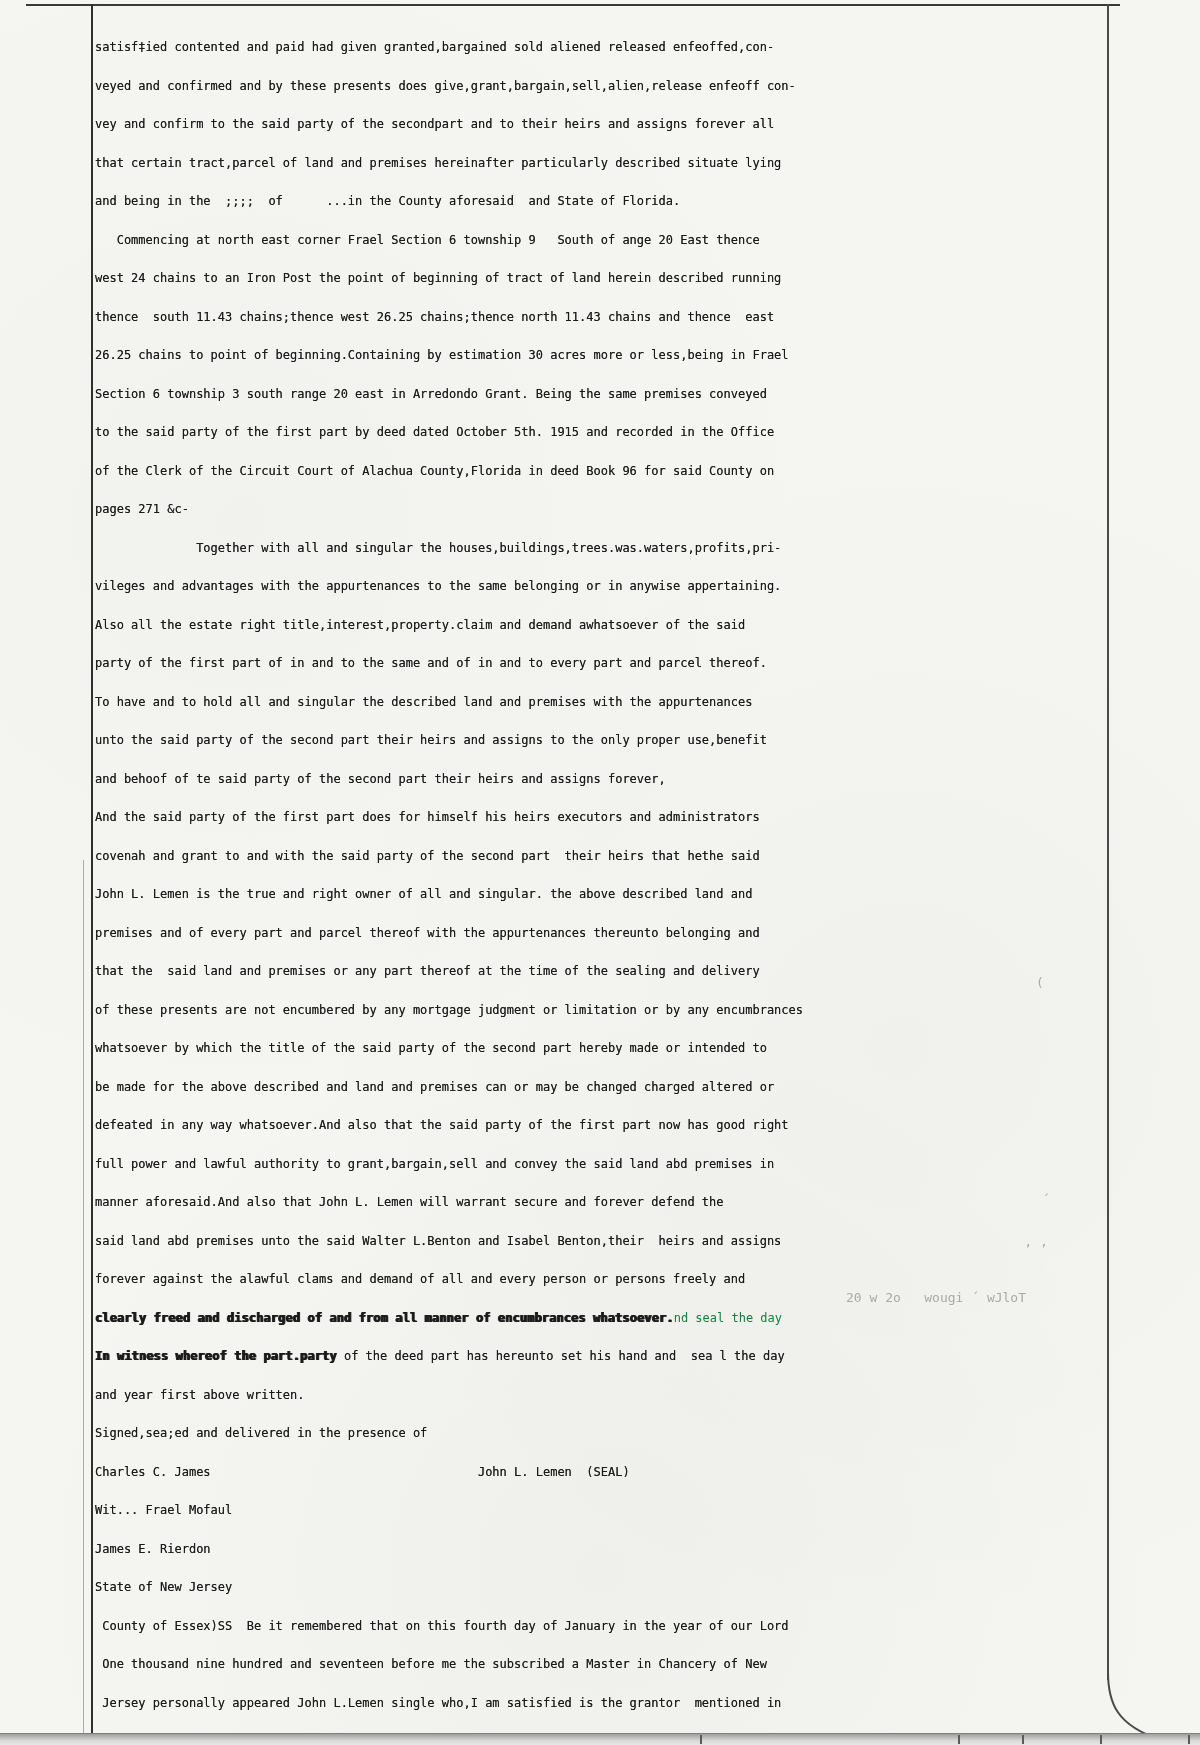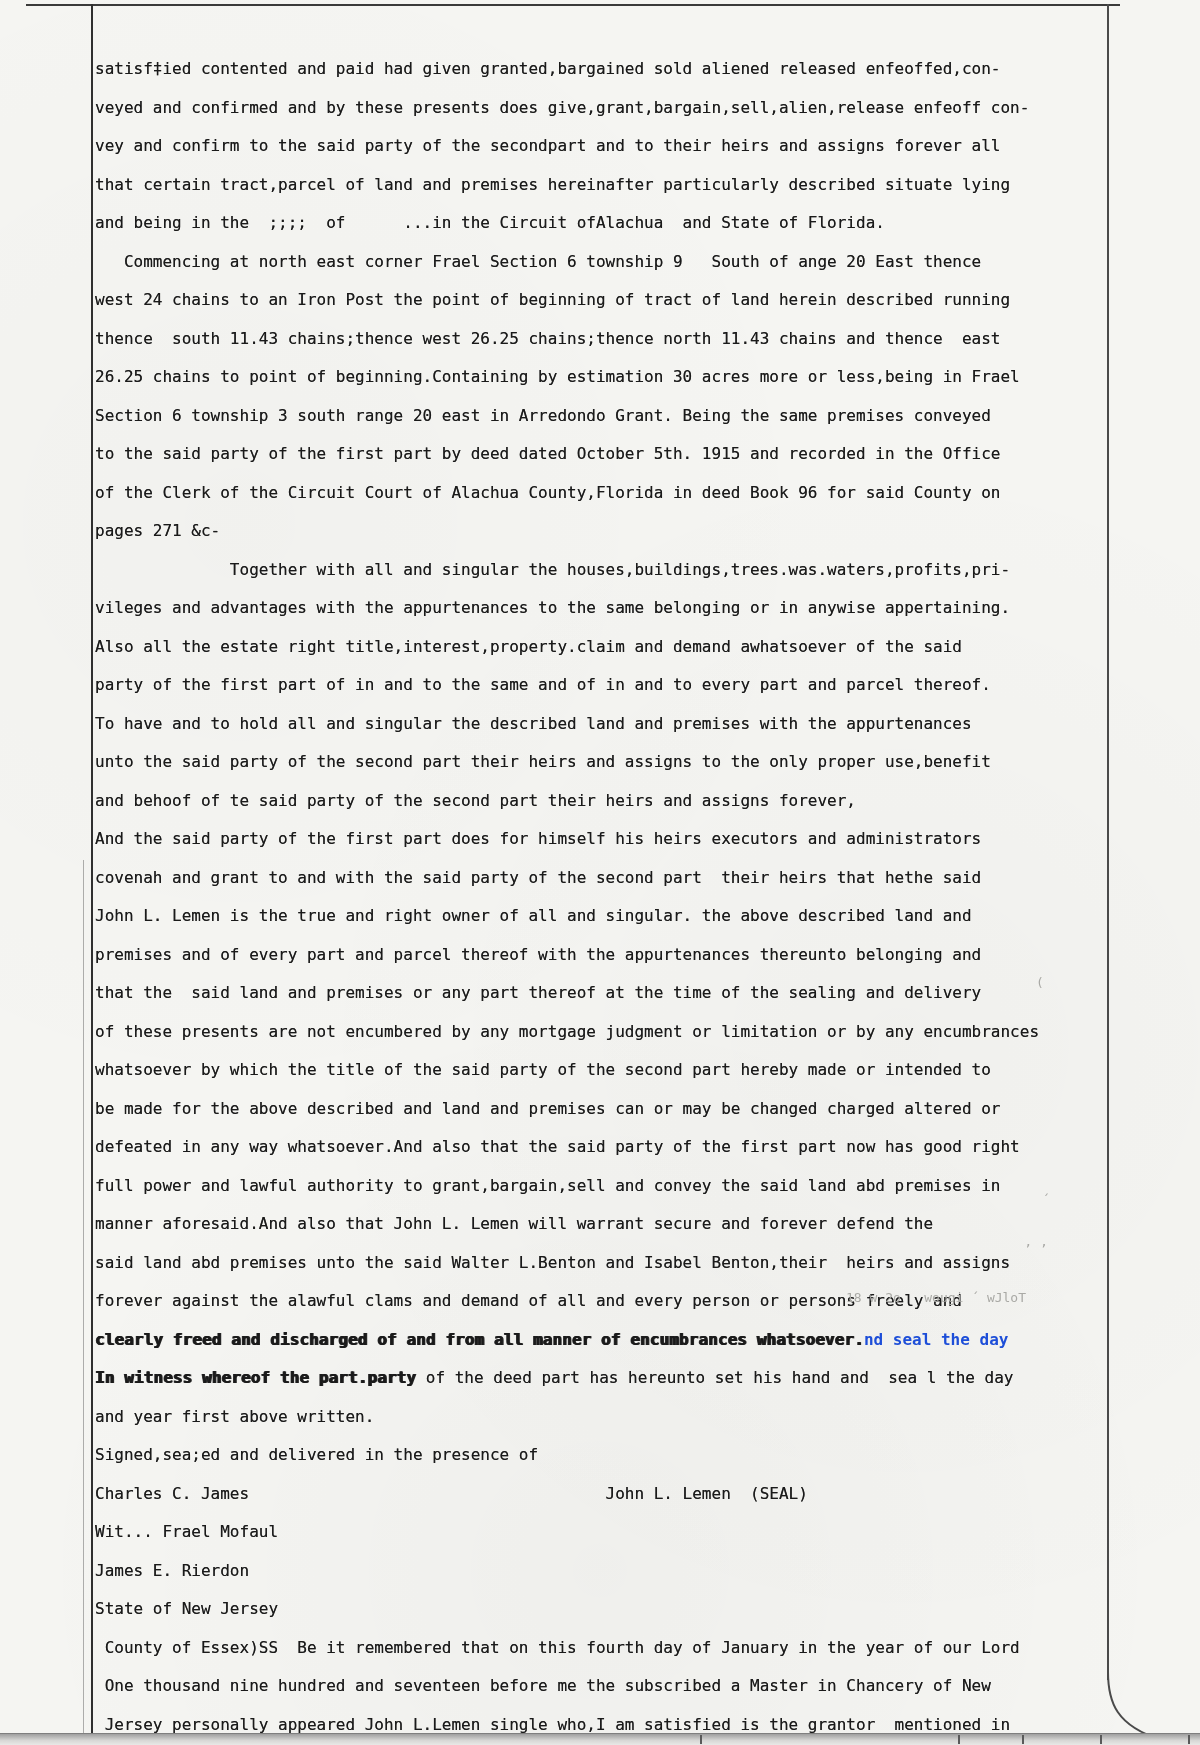--- a/index.html
+++ b/index.html
@@ -23,31 +23,31 @@
   #rule-right{left:1107px;top:4px;width:2px;height:1676px;background:#4a4a4a;}
   #rule-right-curve{position:absolute;left:1104px;top:1672px;}
   #bottom-smudge{
     position:absolute;left:0;top:1733px;width:1200px;height:12px;
     background:linear-gradient(#9f9f9f,#d8d8d6 55%,#ececea);
     border-top:1px solid #7f7f7f;
   }
   .tick{position:absolute;width:2px;height:9px;background:#5a5a5a;top:1735px;}
 
   #text-block{
-    position:absolute;left:95px;top:50px;width:1015px;
-    color:#1a1a1a;font-size:16px;line-height:38.5px;
+    position:absolute;left:95px;top:28px;width:1015px;
+    color:#1a1a1a;font-size:12px;line-height:38.5px;
     text-shadow:0 0 .45px rgba(10,10,10,.65);
   }
   .line{white-space:pre;height:38.5px;}
   .overstruck{
     font-weight:bold;
     text-shadow:.9px 0 0 #2a2a2a,-.5px 0 0 #3c3c3c,0 0 .6px rgba(0,0,0,.5);
     letter-spacing:.1px;
   }
-  .ghost{color:#1d4ed8;font-weight:bold;text-shadow:none;}
+  .ghost{color:#15803d;font-weight:normal;text-shadow:none;}
   .artifact{
     position:absolute;color:#a9a9a5;font-size:13px;white-space:pre;
     filter:blur(.4px);text-shadow:none;
   }
 </style>
 </head>
 <body>
 
 <div class="rule" id="rule-top"></div>
 <div class="rule" id="rule-left"></div>
@@ -61,21 +61,21 @@
 <div class="tick" style="left:958px"></div>
 <div class="tick" style="left:1022px"></div>
 <div class="tick" style="left:1100px"></div>
 <div class="tick" style="left:1188px"></div>
 
 <div id="text-block">
     <div class="line"><span>satisf‡ied contented and paid had given granted,bargained sold aliened released enfeoffed,con-</span></div>
     <div class="line"><span>veyed and confirmed and by these presents does give,grant,bargain,sell,alien,release enfeoff con-</span></div>
     <div class="line"><span>vey and confirm to the said party of the secondpart and to their heirs and assigns forever all</span></div>
     <div class="line"><span>that certain tract,parcel of land and premises hereinafter particularly described situate lying</span></div>
-    <div class="line"><span>and being in the  ;;;;  of      ...in the Circuit ofAlachua  and State of Florida.</span></div>
+    <div class="line"><span>and being in the  ;;;;  of      ...in the County aforesaid  and State of Florida.</span></div>
     <div class="line"><span>   Commencing at north east corner Frael Section 6 township 9   South of ange 20 East thence</span></div>
     <div class="line"><span>west 24 chains to an Iron Post the point of beginning of tract of land herein described running</span></div>
     <div class="line"><span>thence  south 11.43 chains;thence west 26.25 chains;thence north 11.43 chains and thence  east</span></div>
     <div class="line"><span>26.25 chains to point of beginning.Containing by estimation 30 acres more or less,being in Frael</span></div>
     <div class="line"><span>Section 6 township 3 south range 20 east in Arredondo Grant. Being the same premises conveyed</span></div>
     <div class="line"><span>to the said party of the first part by deed dated October 5th. 1915 and recorded in the Office</span></div>
     <div class="line"><span>of the Clerk of the Circuit Court of Alachua County,Florida in deed Book 96 for said County on</span></div>
     <div class="line"><span>pages 271 &amp;c-</span></div>
     <div class="line"><span>              Together with all and singular the houses,buildings,trees.was.waters,profits,pri-</span></div>
     <div class="line"><span>vileges and advantages with the appurtenances to the same belonging or in anywise appertaining.</span></div>
@@ -105,16 +105,16 @@
     <div class="line"><span>Wit... Frael Mofaul</span></div>
     <div class="line"><span>James E. Rierdon</span></div>
     <div class="line"><span>State of New Jersey</span></div>
     <div class="line"><span> County of Essex)SS  Be it remembered that on this fourth day of January in the year of our Lord</span></div>
     <div class="line"><span> One thousand nine hundred and seventeen before me the subscribed a Master in Chancery of New</span></div>
     <div class="line"><span> Jersey personally appeared John L.Lemen single who,I am satisfied is the grantor  mentioned in</span></div>
   </div>
 
 <div id="artifact-layer">
     <span class="artifact" style="left: 1036px; top: 975px;">(</span>
-    <span class="artifact" style="left: 846px; top: 1290px;">18 w 2o   wougi ´ wJloT</span>
+    <span class="artifact" style="left: 846px; top: 1290px;">20 w 2o   wougi ´ wJloT</span>
     <span class="artifact" style="left: 1024px; top: 1242px;">’ ’</span>
     <span class="artifact" style="left: 1042px; top: 1192px;">´</span>
   </div>
 
 </body></html>

